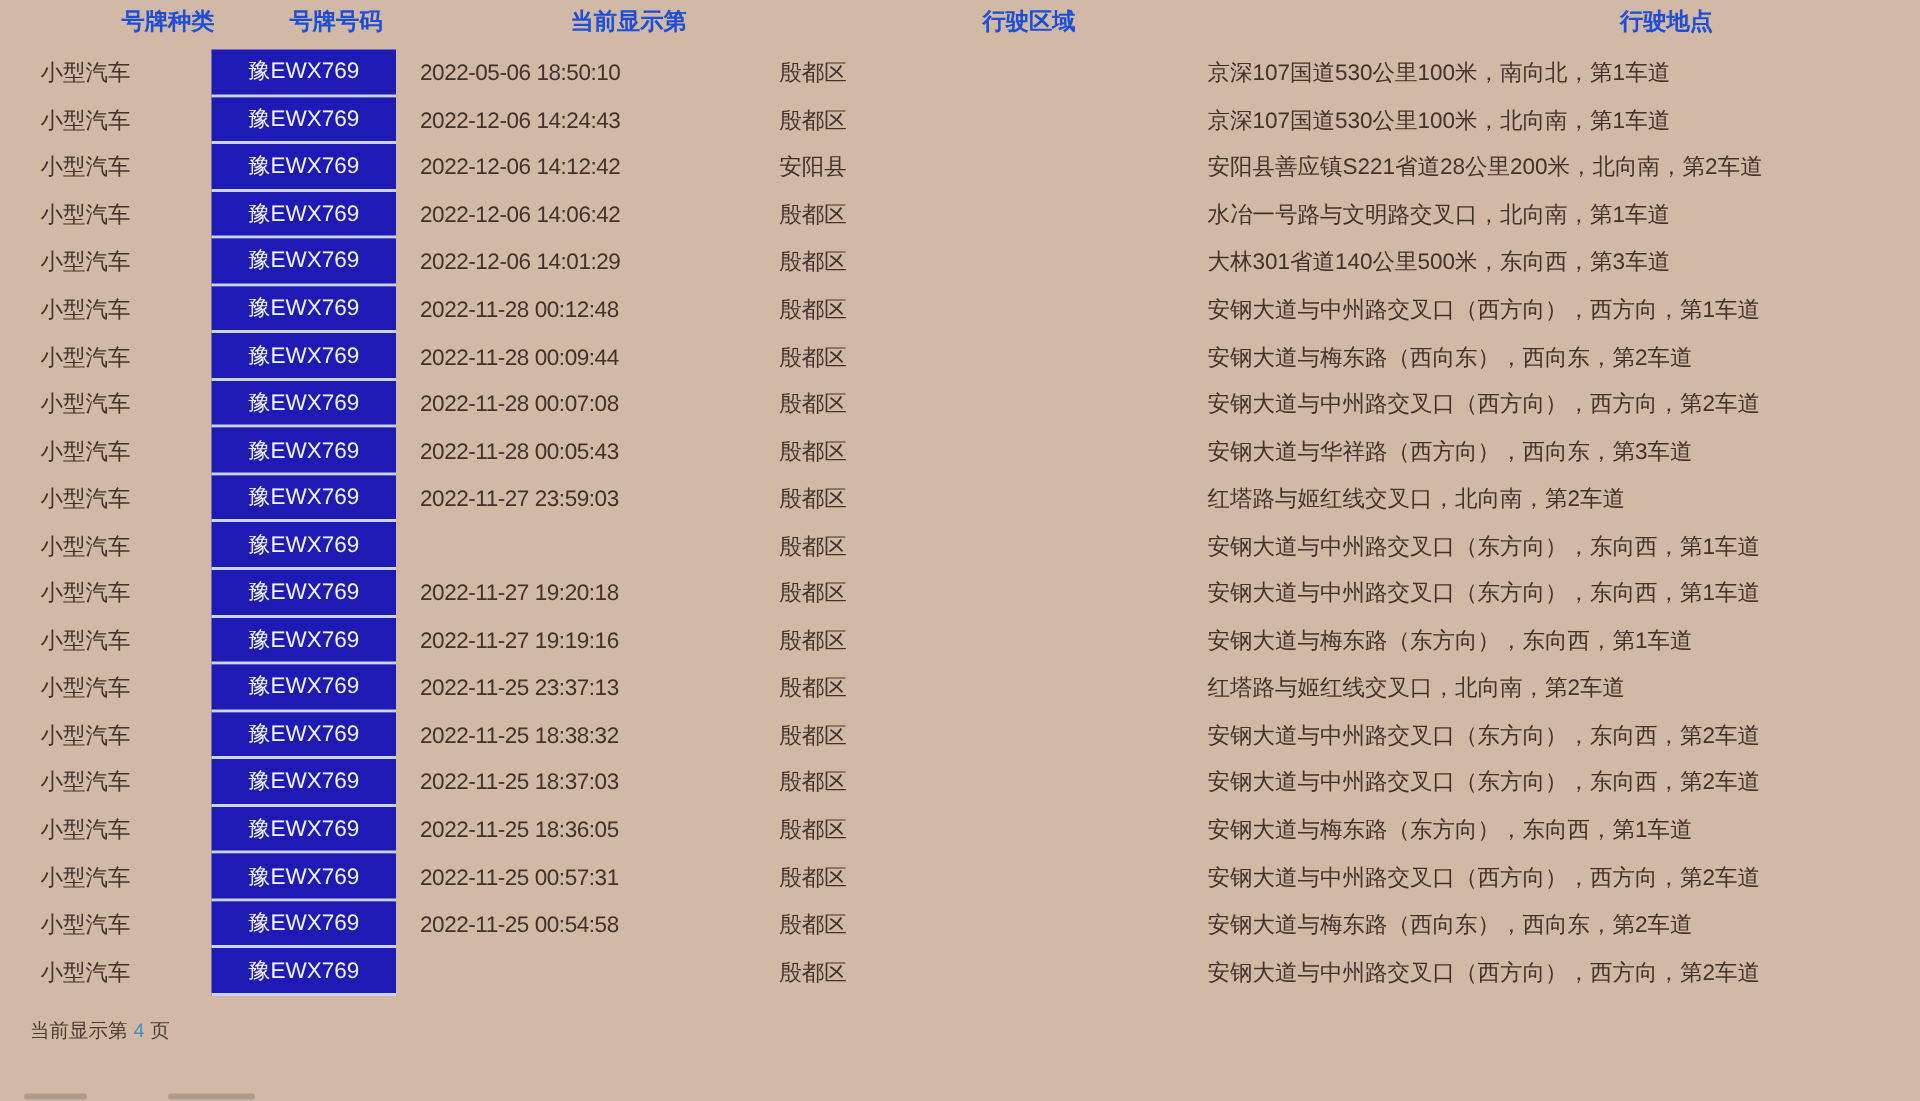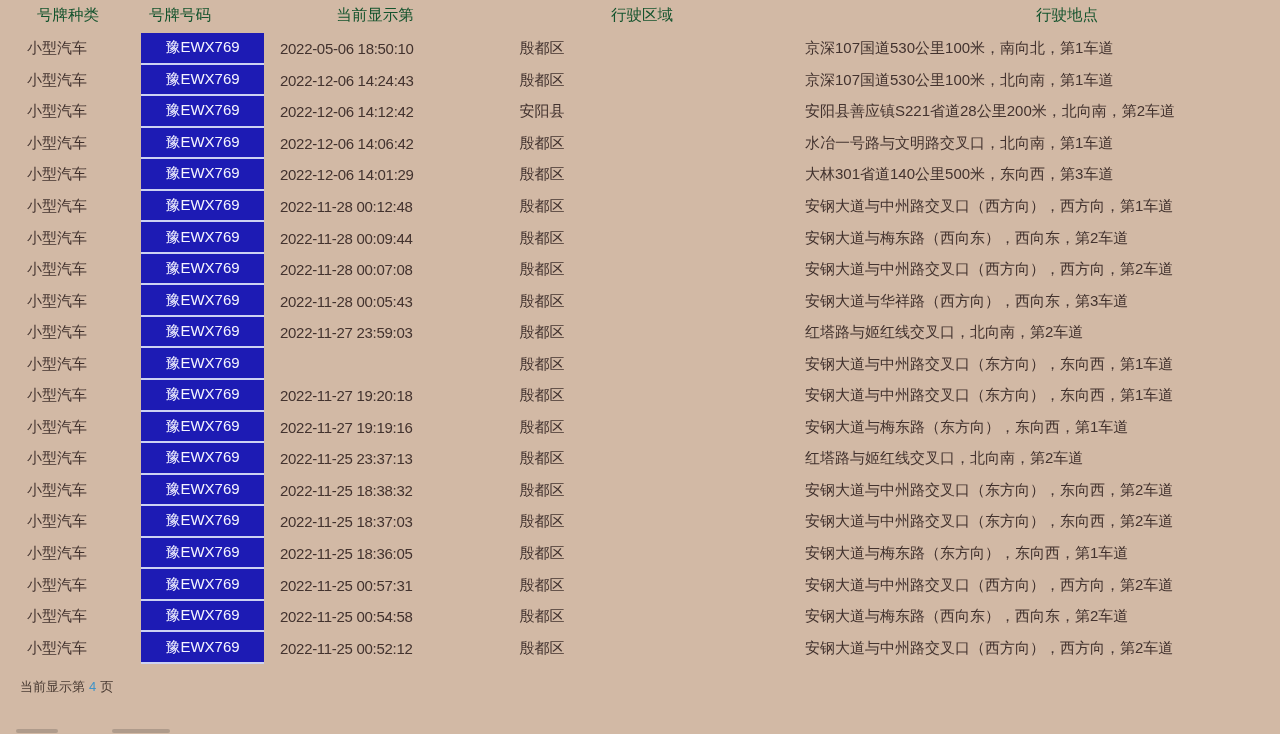--- a/index.html
+++ b/index.html
@@ -7,22 +7,23 @@
     width:1280px;height:734px;
     background:#d2b9a5;
     font-family:"Liberation Sans","DejaVu Sans",sans-serif;
     position:relative;overflow:hidden;
   }
   .stage{position:absolute;inset:0;}
   
   .header-label{
     position:absolute;top:0;height:30px;line-height:30px;
     transform:translateX(-50%);
-    font-size:15.5px;font-weight:normal;color:#14532d;
+    font-size:15.5px;font-weight:bold;color:#1d4ed8;
     white-space:nowrap;
+    margin-left:44px;
   }
   
   .rows{position:absolute;top:33px;left:0;width:1280px;}
   .row{position:relative;height:31.55px;}
   .cell{
     position:absolute;top:0;height:100%;
     display:flex;align-items:center;
     font-size:15px;color:#42322e;white-space:nowrap;
   }
   .cell.type{left:27px;}
@@ -207,21 +208,20 @@
       <span class="cell type">小型汽车</span>
       <span class="cell plate">豫EWX769</span>
       <span class="cell time">2022-11-25 00:54:58</span>
       <span class="cell region">殷都区</span>
       <span class="cell loc">安钢大道与梅东路（西向东），西向东，第2车道</span>
     </div>
 
     <div class="row">
       <span class="cell type">小型汽车</span>
       <span class="cell plate">豫EWX769</span>
-      <span class="cell time">2022-11-25 00:52:12</span>
       <span class="cell region">殷都区</span>
       <span class="cell loc">安钢大道与中州路交叉口（西方向），西方向，第2车道</span>
     </div>
   </div>
 
   <div class="footer">
     <span>当前显示第</span><span class="page-num">4</span><span>页</span>
   </div>
 
   <div class="cutoff f1"></div>

